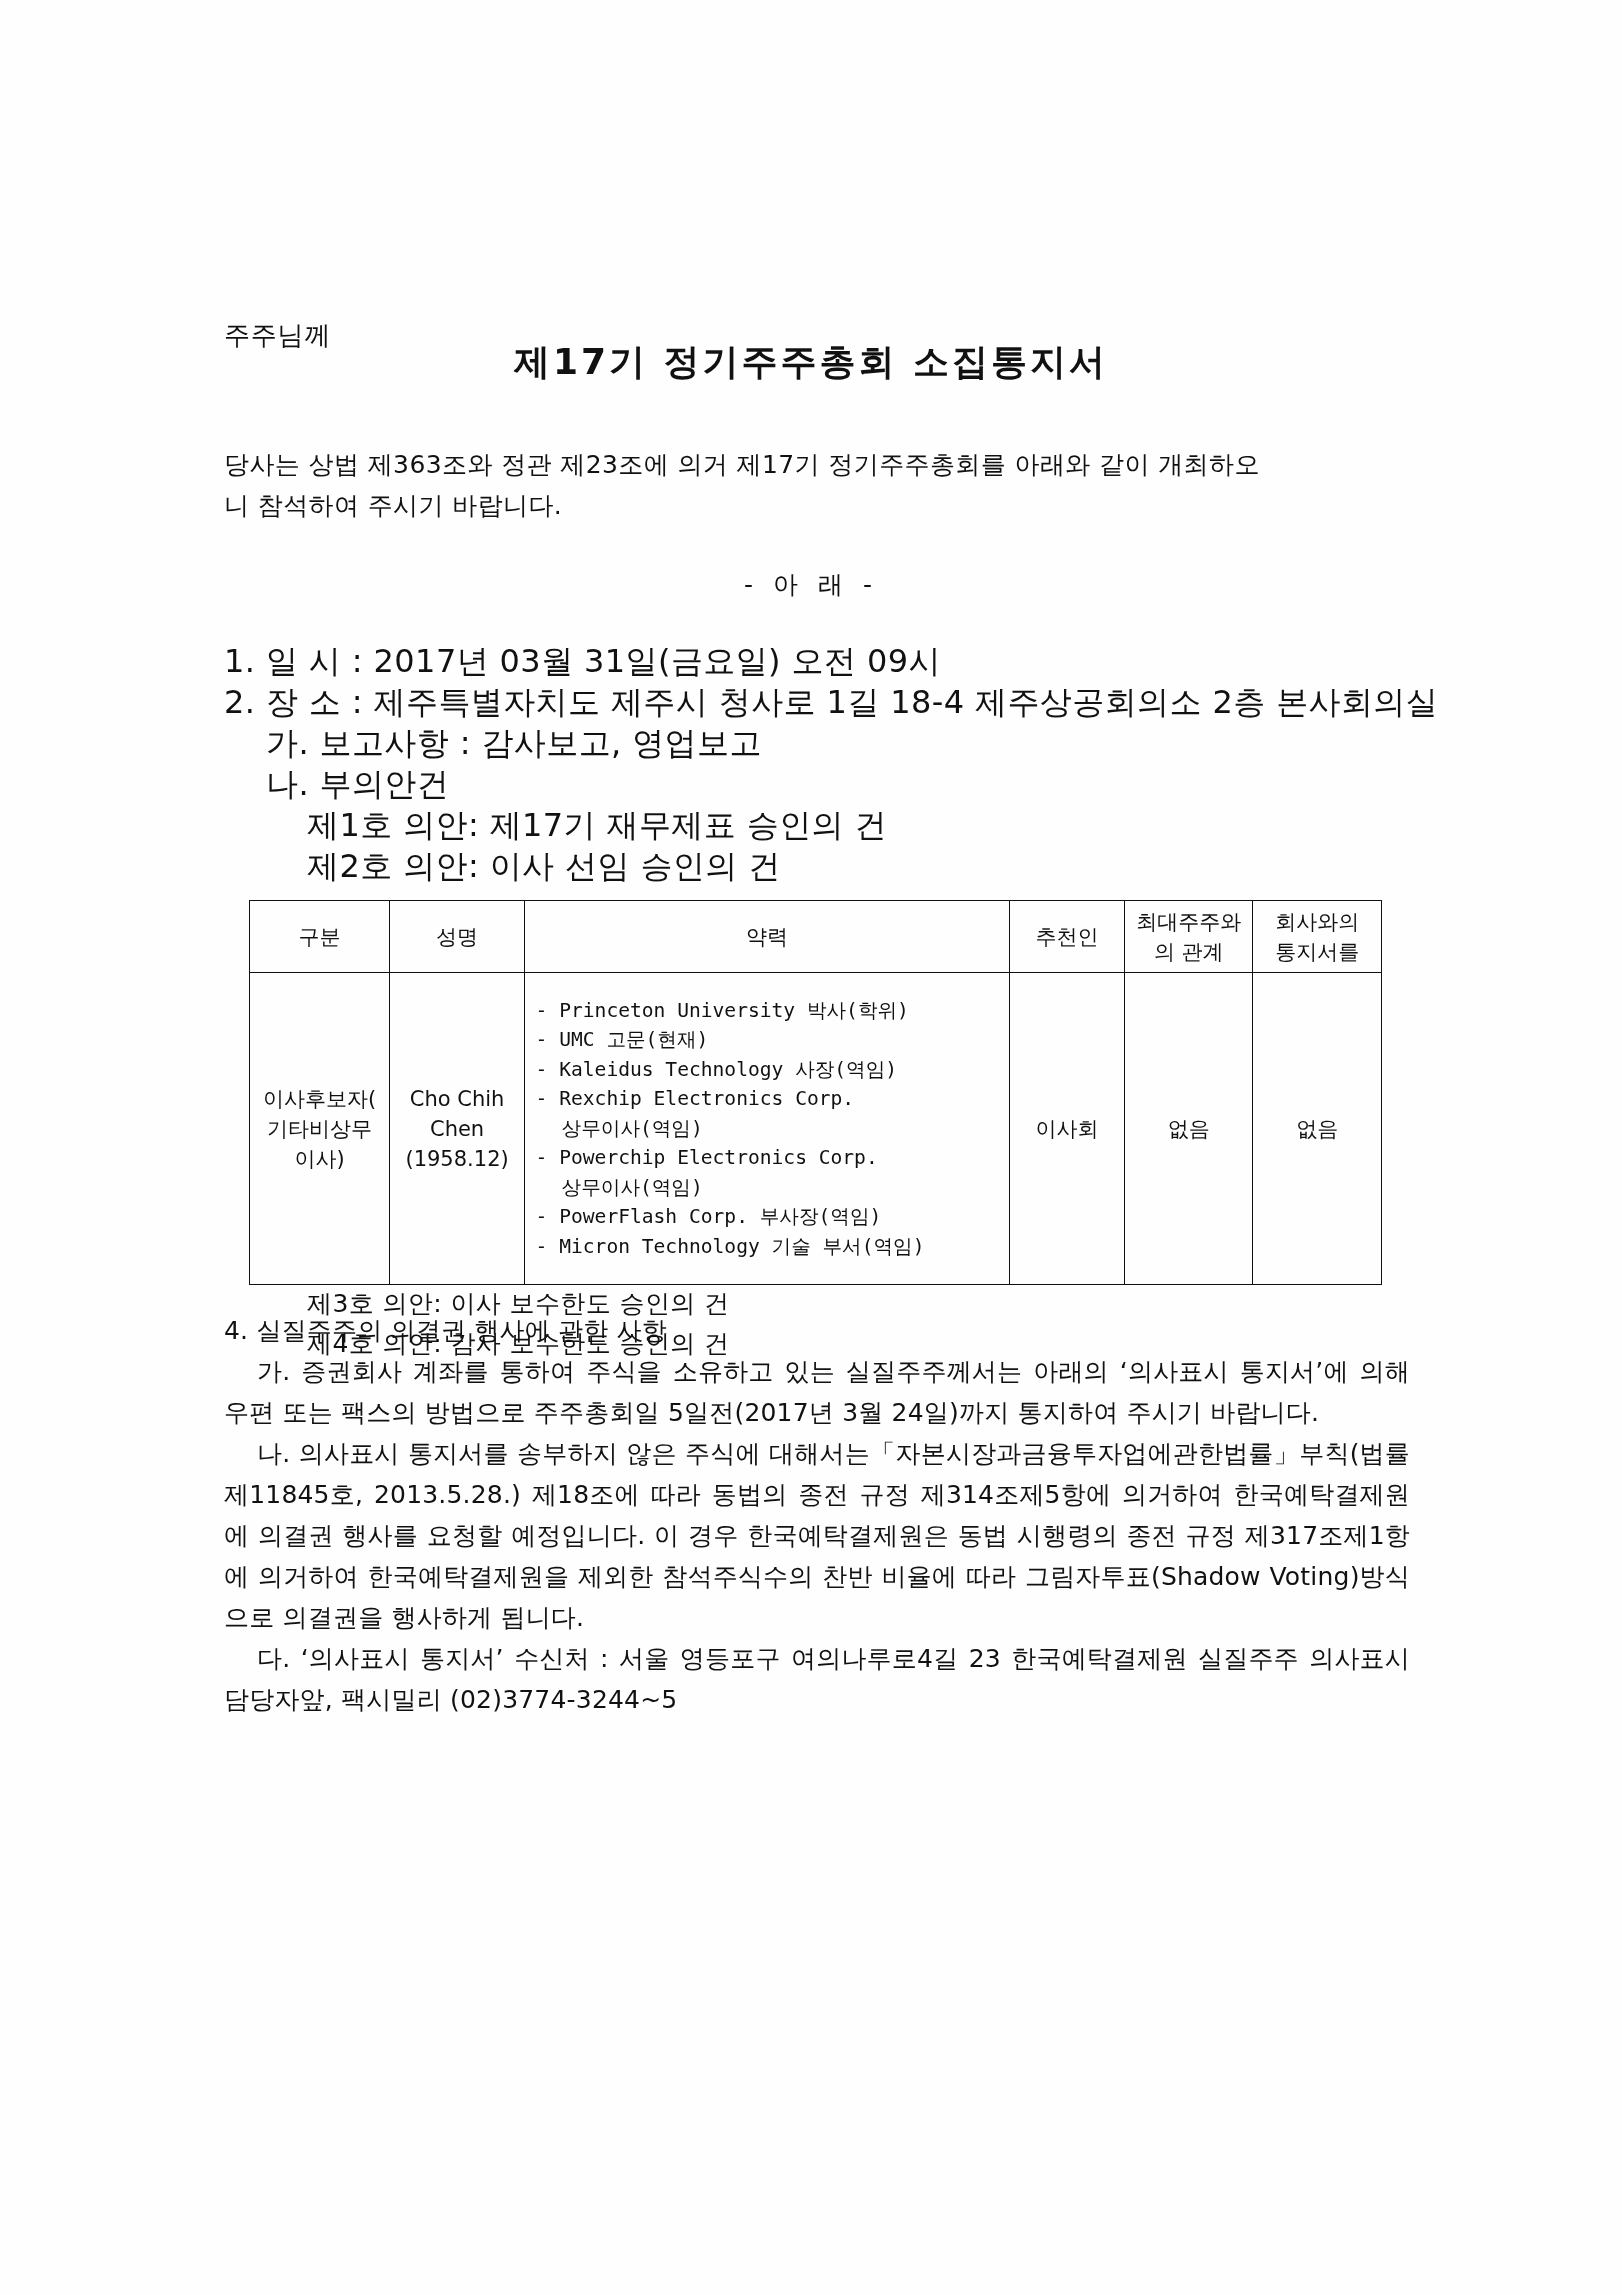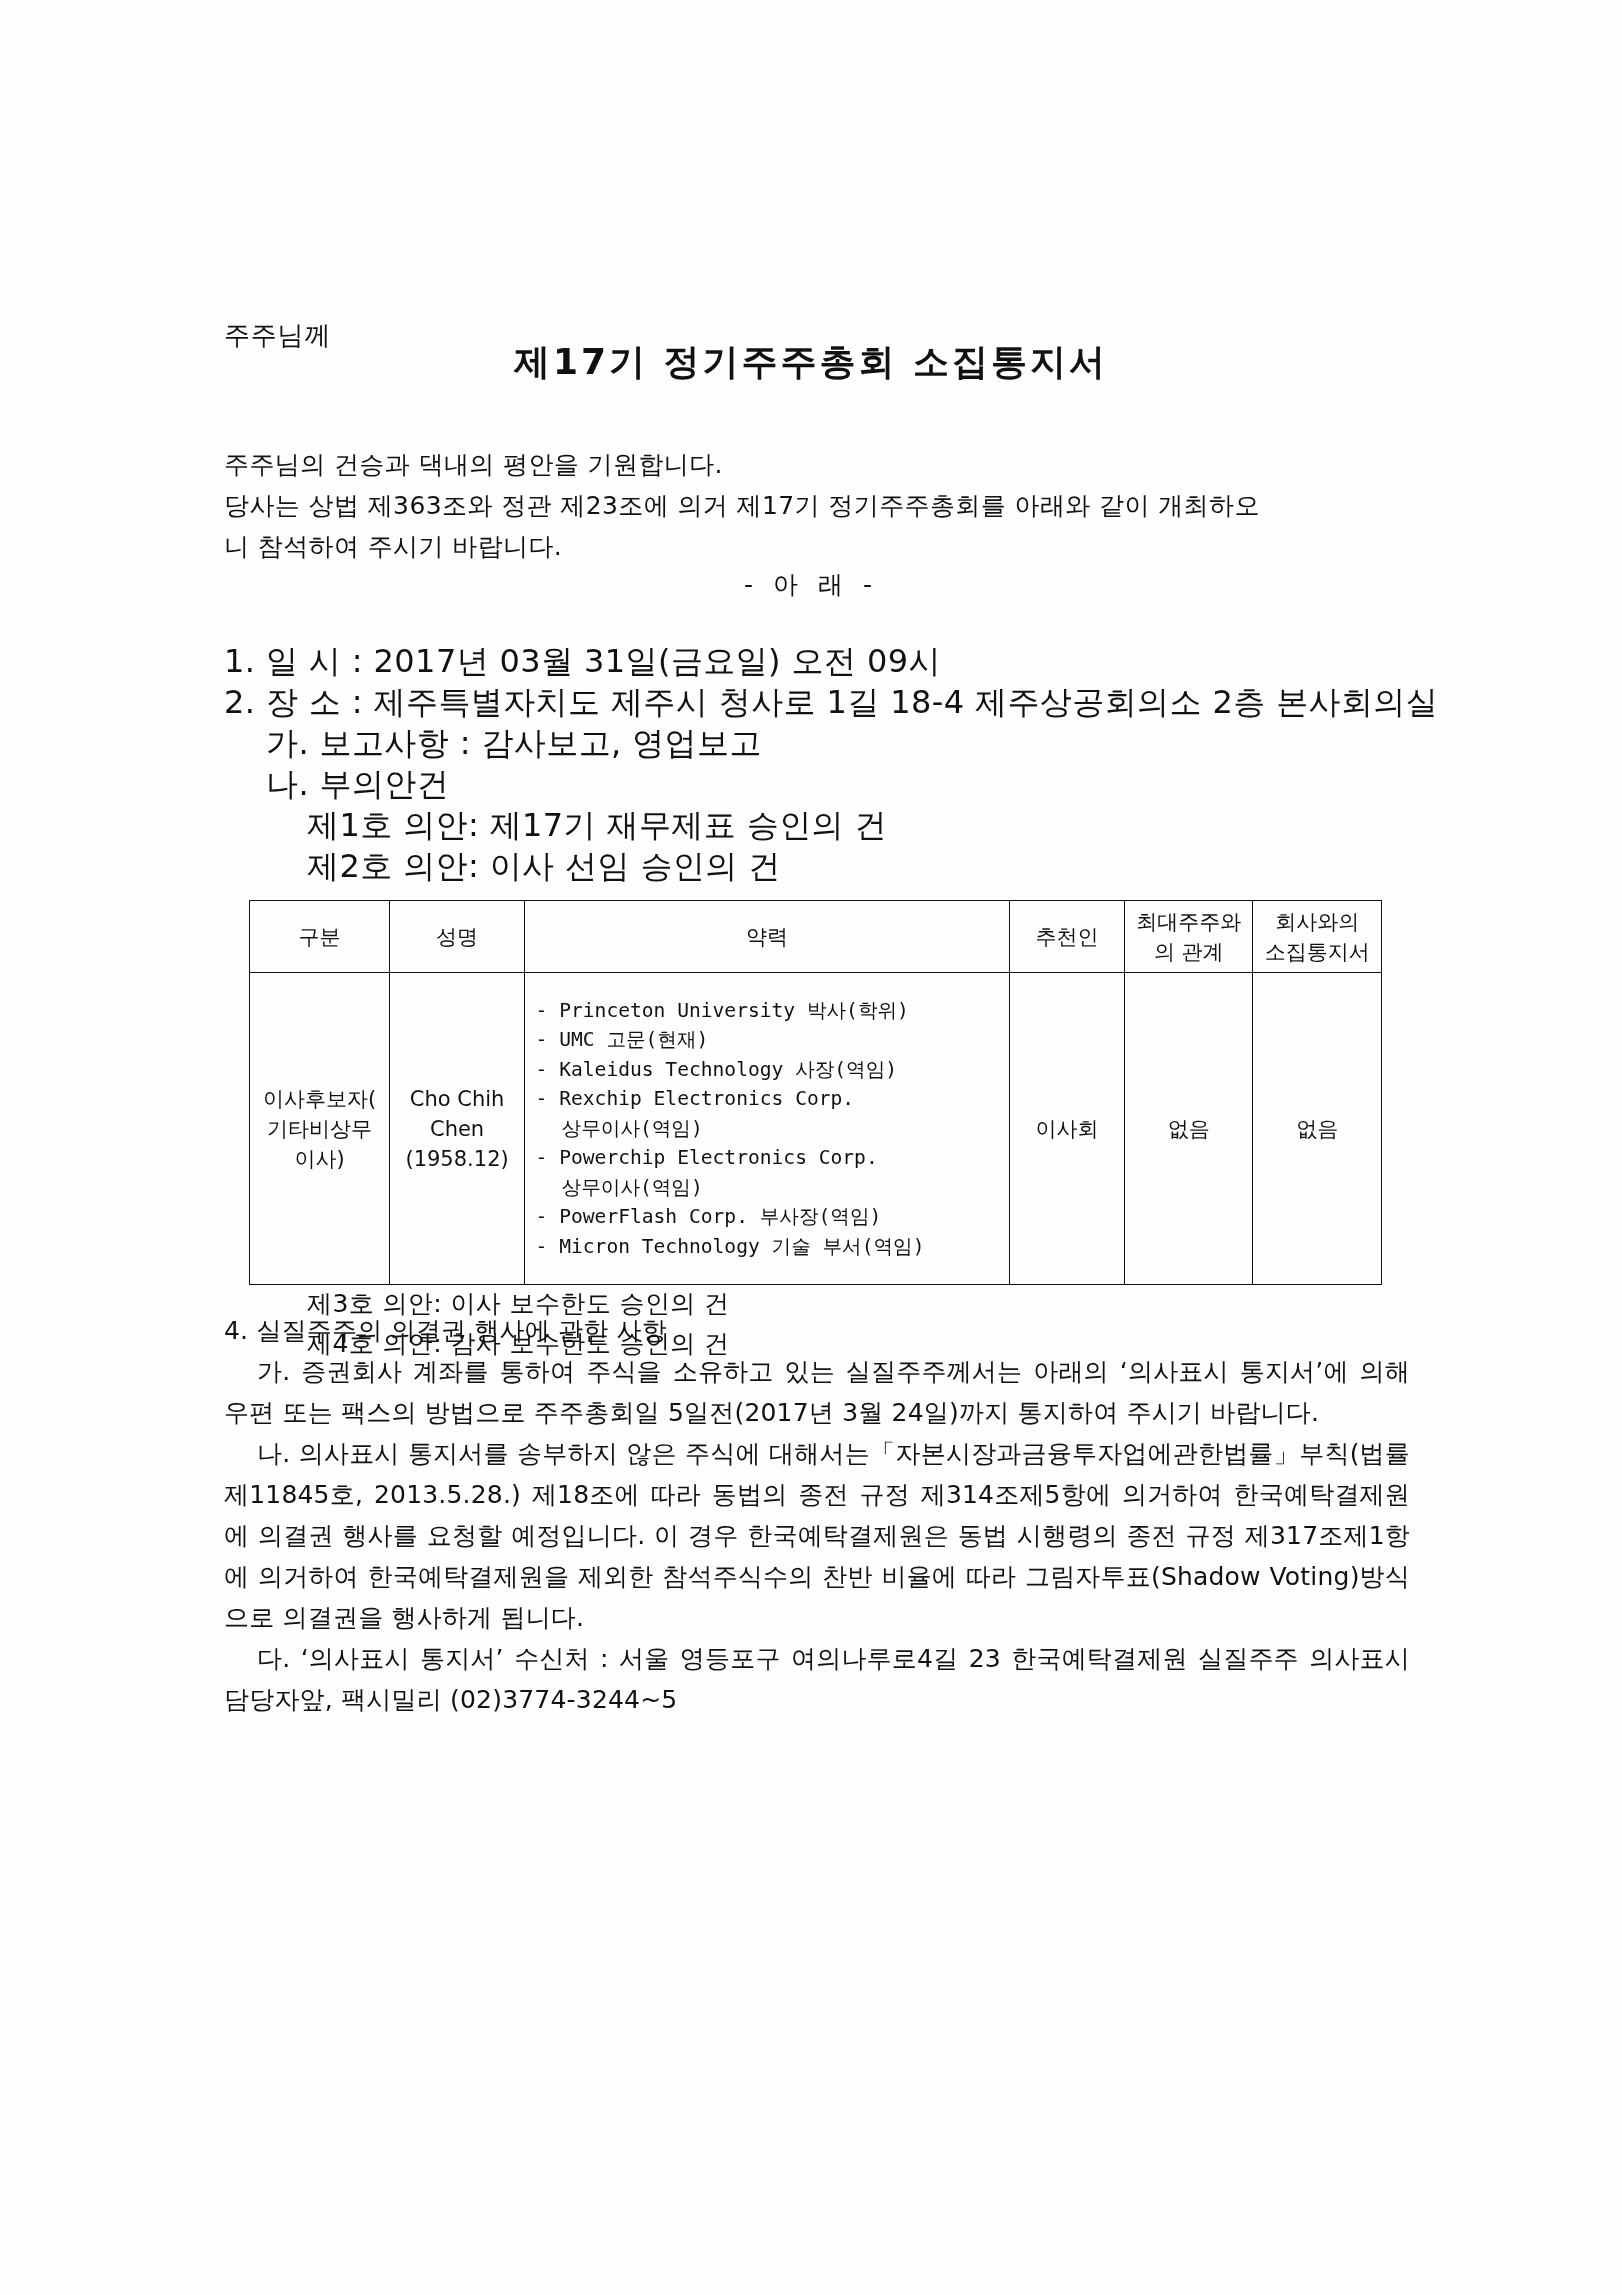--- a/index.html
+++ b/index.html
@@ -73,21 +73,20 @@
 </head>
 <body>
 
 <div class="page">
 
   <div class="salutation">주주님께</div>
 
   <div class="title">제17기 정기주주총회 소집통지서</div>
 
   <div class="intro">
-    <div>주주님의 건승과 댁내의 평안을 기원합니다.</div>
     <div>당사는 상법 제363조와 정관 제23조에 의거 제17기 정기주주총회를 아래와 같이 개최하오</div>
     <div>니 참석하여 주시기 바랍니다.</div>
   </div>
 
   <div class="arae">- 아 래 -</div>
 
   <div class="list">
     <div class="li">1. 일    시 : 2017년 03월 31일(금요일)  오전 09시</div>
     <div class="li">2. 장    소 : 제주특별자치도 제주시 청사로 1길 18-4 제주상공회의소 2층 본사회의실</div>
     <div class="li indent1">가.   보고사항 : 감사보고, 영업보고</div>
@@ -102,21 +101,21 @@
         <th class="c-gubun">구분</th>
         <th class="c-name">성명</th>
         <th class="c-career">약력</th>
         <th class="c-rec">추천인</th>
         <th class="c-rel">
           <div>최대주주와</div>
           <div>의 관계</div>
         </th>
         <th class="c-deal">
           <div>회사와의</div>
-          <div>소집통지서</div>
+          <div>통지서를</div>
         </th>
       </tr>
     </thead>
     <tbody>
       <tr>
         <td>
           <div>이사후보자(</div>
           <div>기타비상무</div>
           <div>이사)</div>
         </td>

